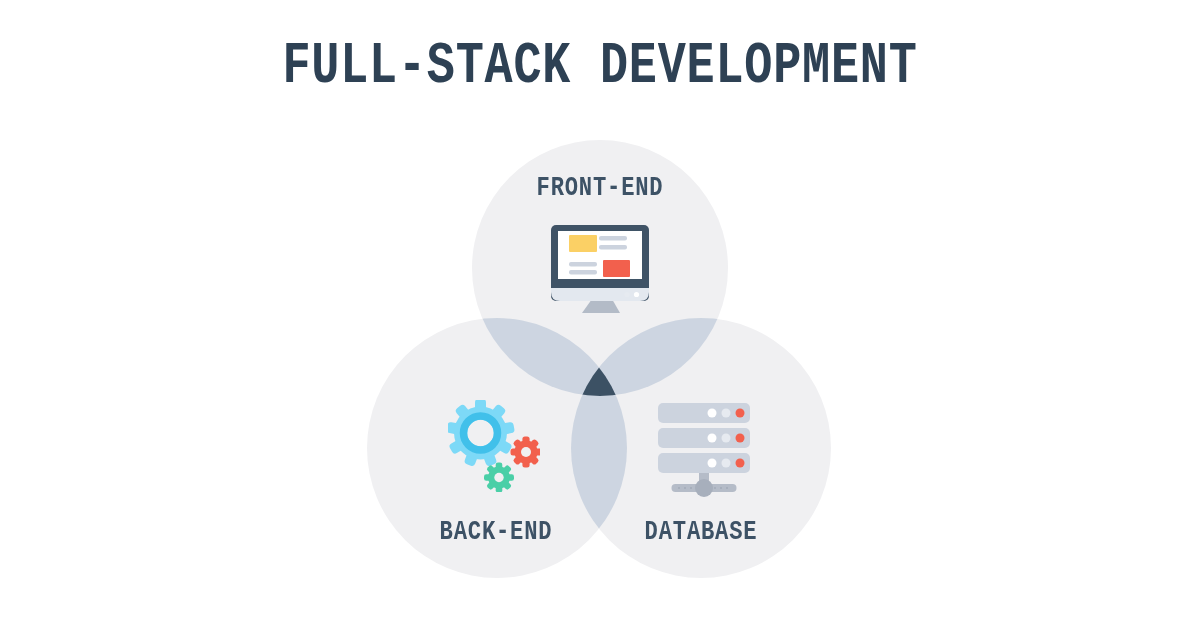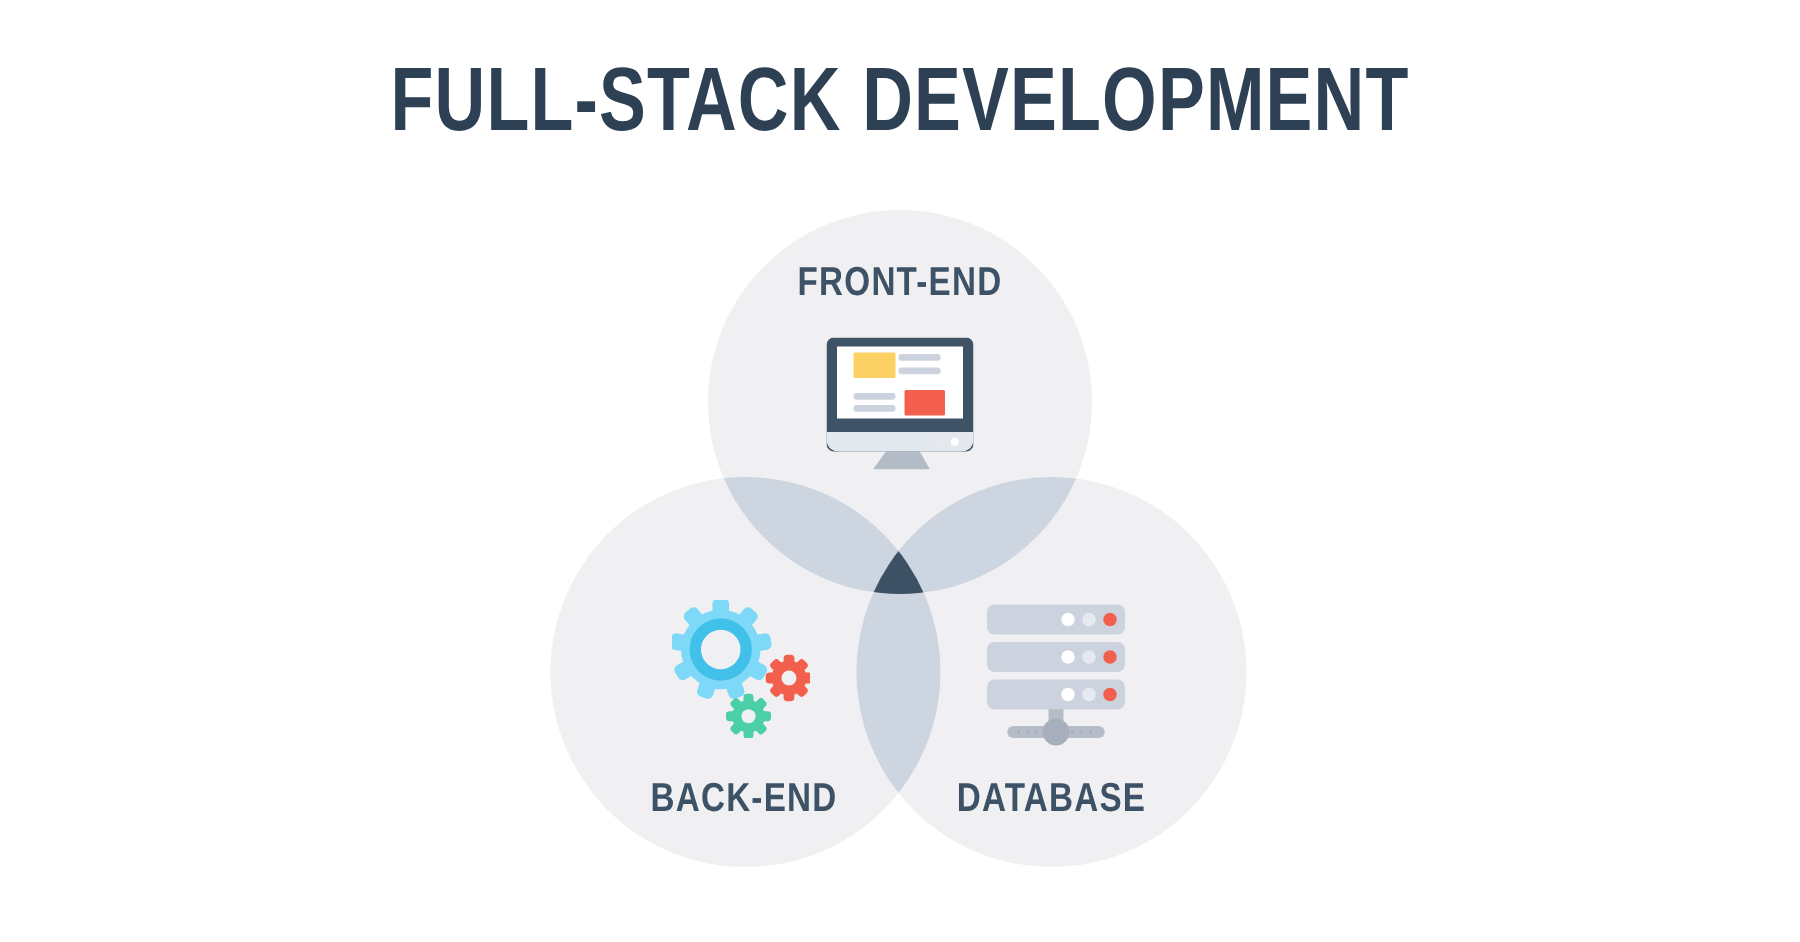--- a/index.html
+++ b/index.html
@@ -1,19 +1,19 @@
 <!DOCTYPE html>
 <html style="--background: #ffffff; --title-text: #2e4154; --label-text: #3d5266; --circle-fill: #f0f0f2; --overlap-fill: #cdd5e1; --core-fill: #3c5164; --monitor-bezel: #3f5366; --monitor-screen: #ffffff; --monitor-chin: #e3e8ef; --stand-gray: #b3bbc7; --accent-yellow: #fbd065; --accent-red: #f2604d; --content-line: #ccd3de; --gear-blue: #7dd9f7; --gear-blue-ring: #41c0ea; --gear-red: #f2604d; --gear-teal: #4acfa7; --server-bar: #ccd3de; --server-dot-white: #ffffff; --server-dot-dim: #e6eaf0; --server-dot-red: #f2604d; --server-connector: #b5bcc8; --server-hub: #a7afbc;"><head>
 <meta charset="utf-8">
 <style>
   html,body{margin:0;padding:0;background:#fff;}
   .canvas{
     position:relative;width:1200px;height:628px;overflow:hidden;
     background:var(--background,#fff);
-    font-family:Liberation Sans, sans-serif;
+    font-family:Liberation Mono, monospace;
   }
   .title{
     position:absolute;left:600px;top:66px;margin:0;white-space:nowrap;
     transform:translate(-50%,-50%) scaleX(0.78);
     font-size:60px;font-weight:700;letter-spacing:1px;
     color:var(--title-text,#2e4154);
   }
   .venn{position:absolute;left:0;top:0;}
   .venn-circle{fill:var(--circle-fill,#f0f0f2);}
   .venn-lens{fill:var(--overlap-fill,#cdd5e1);}

